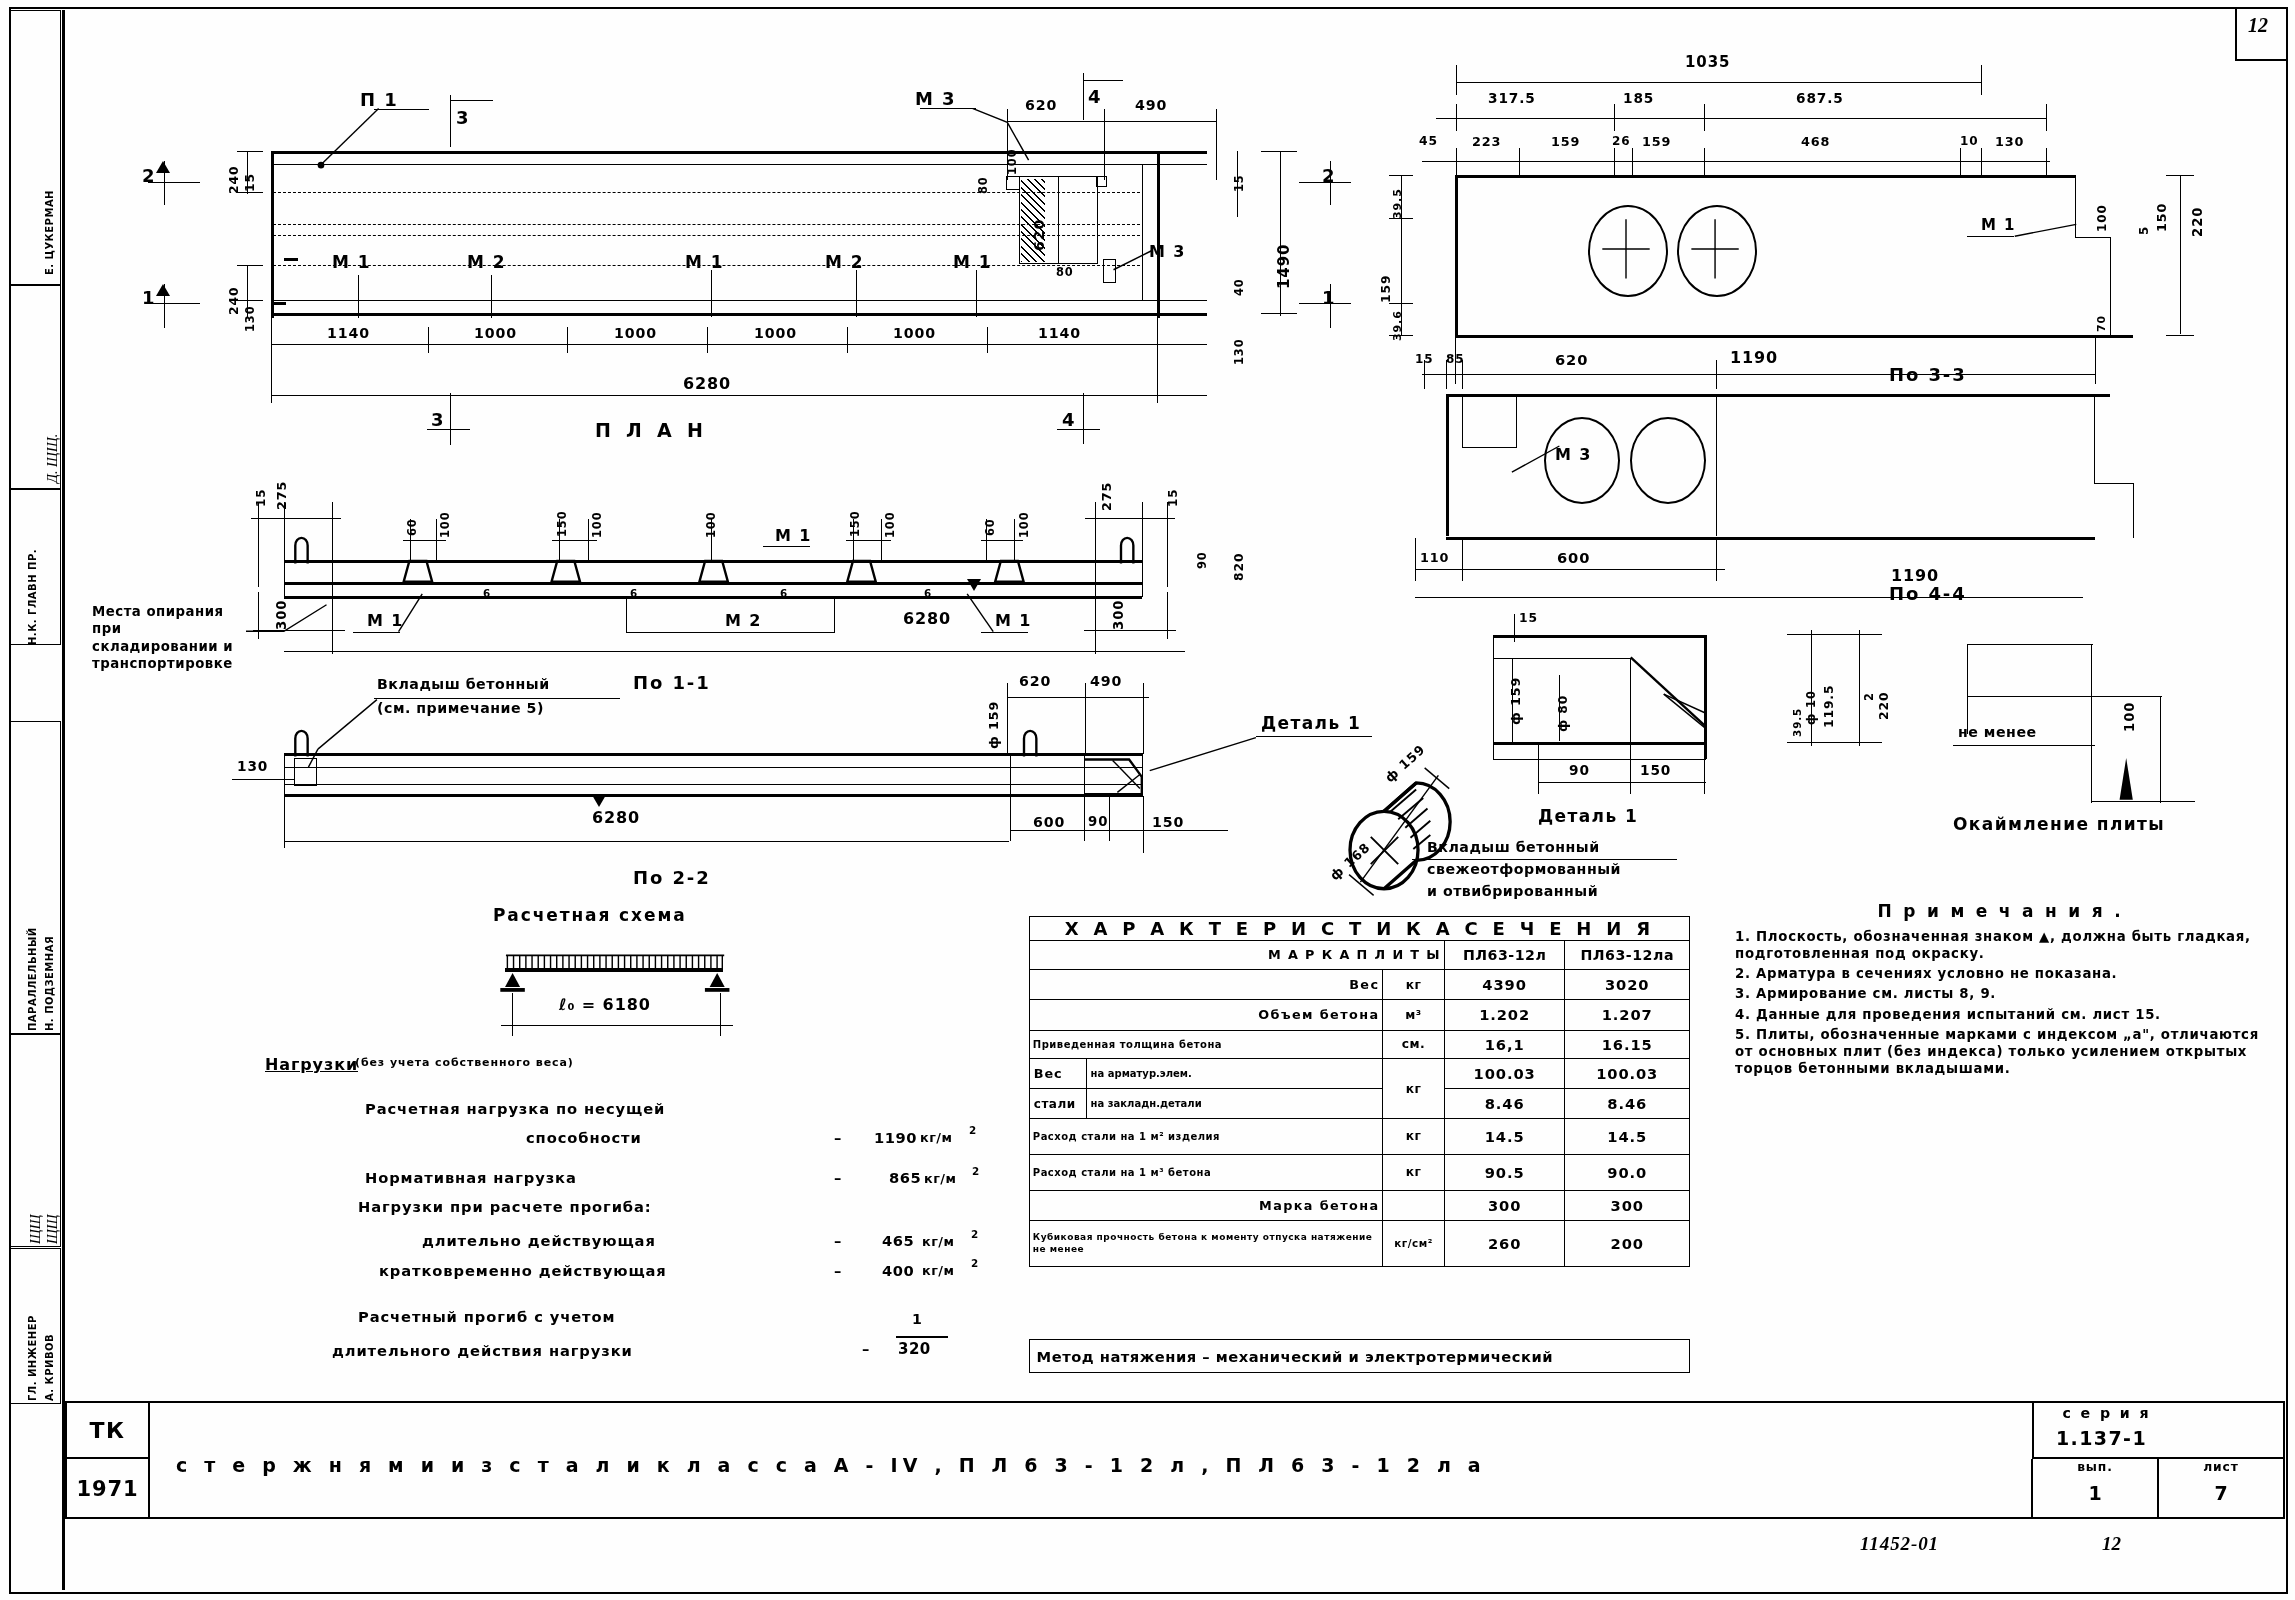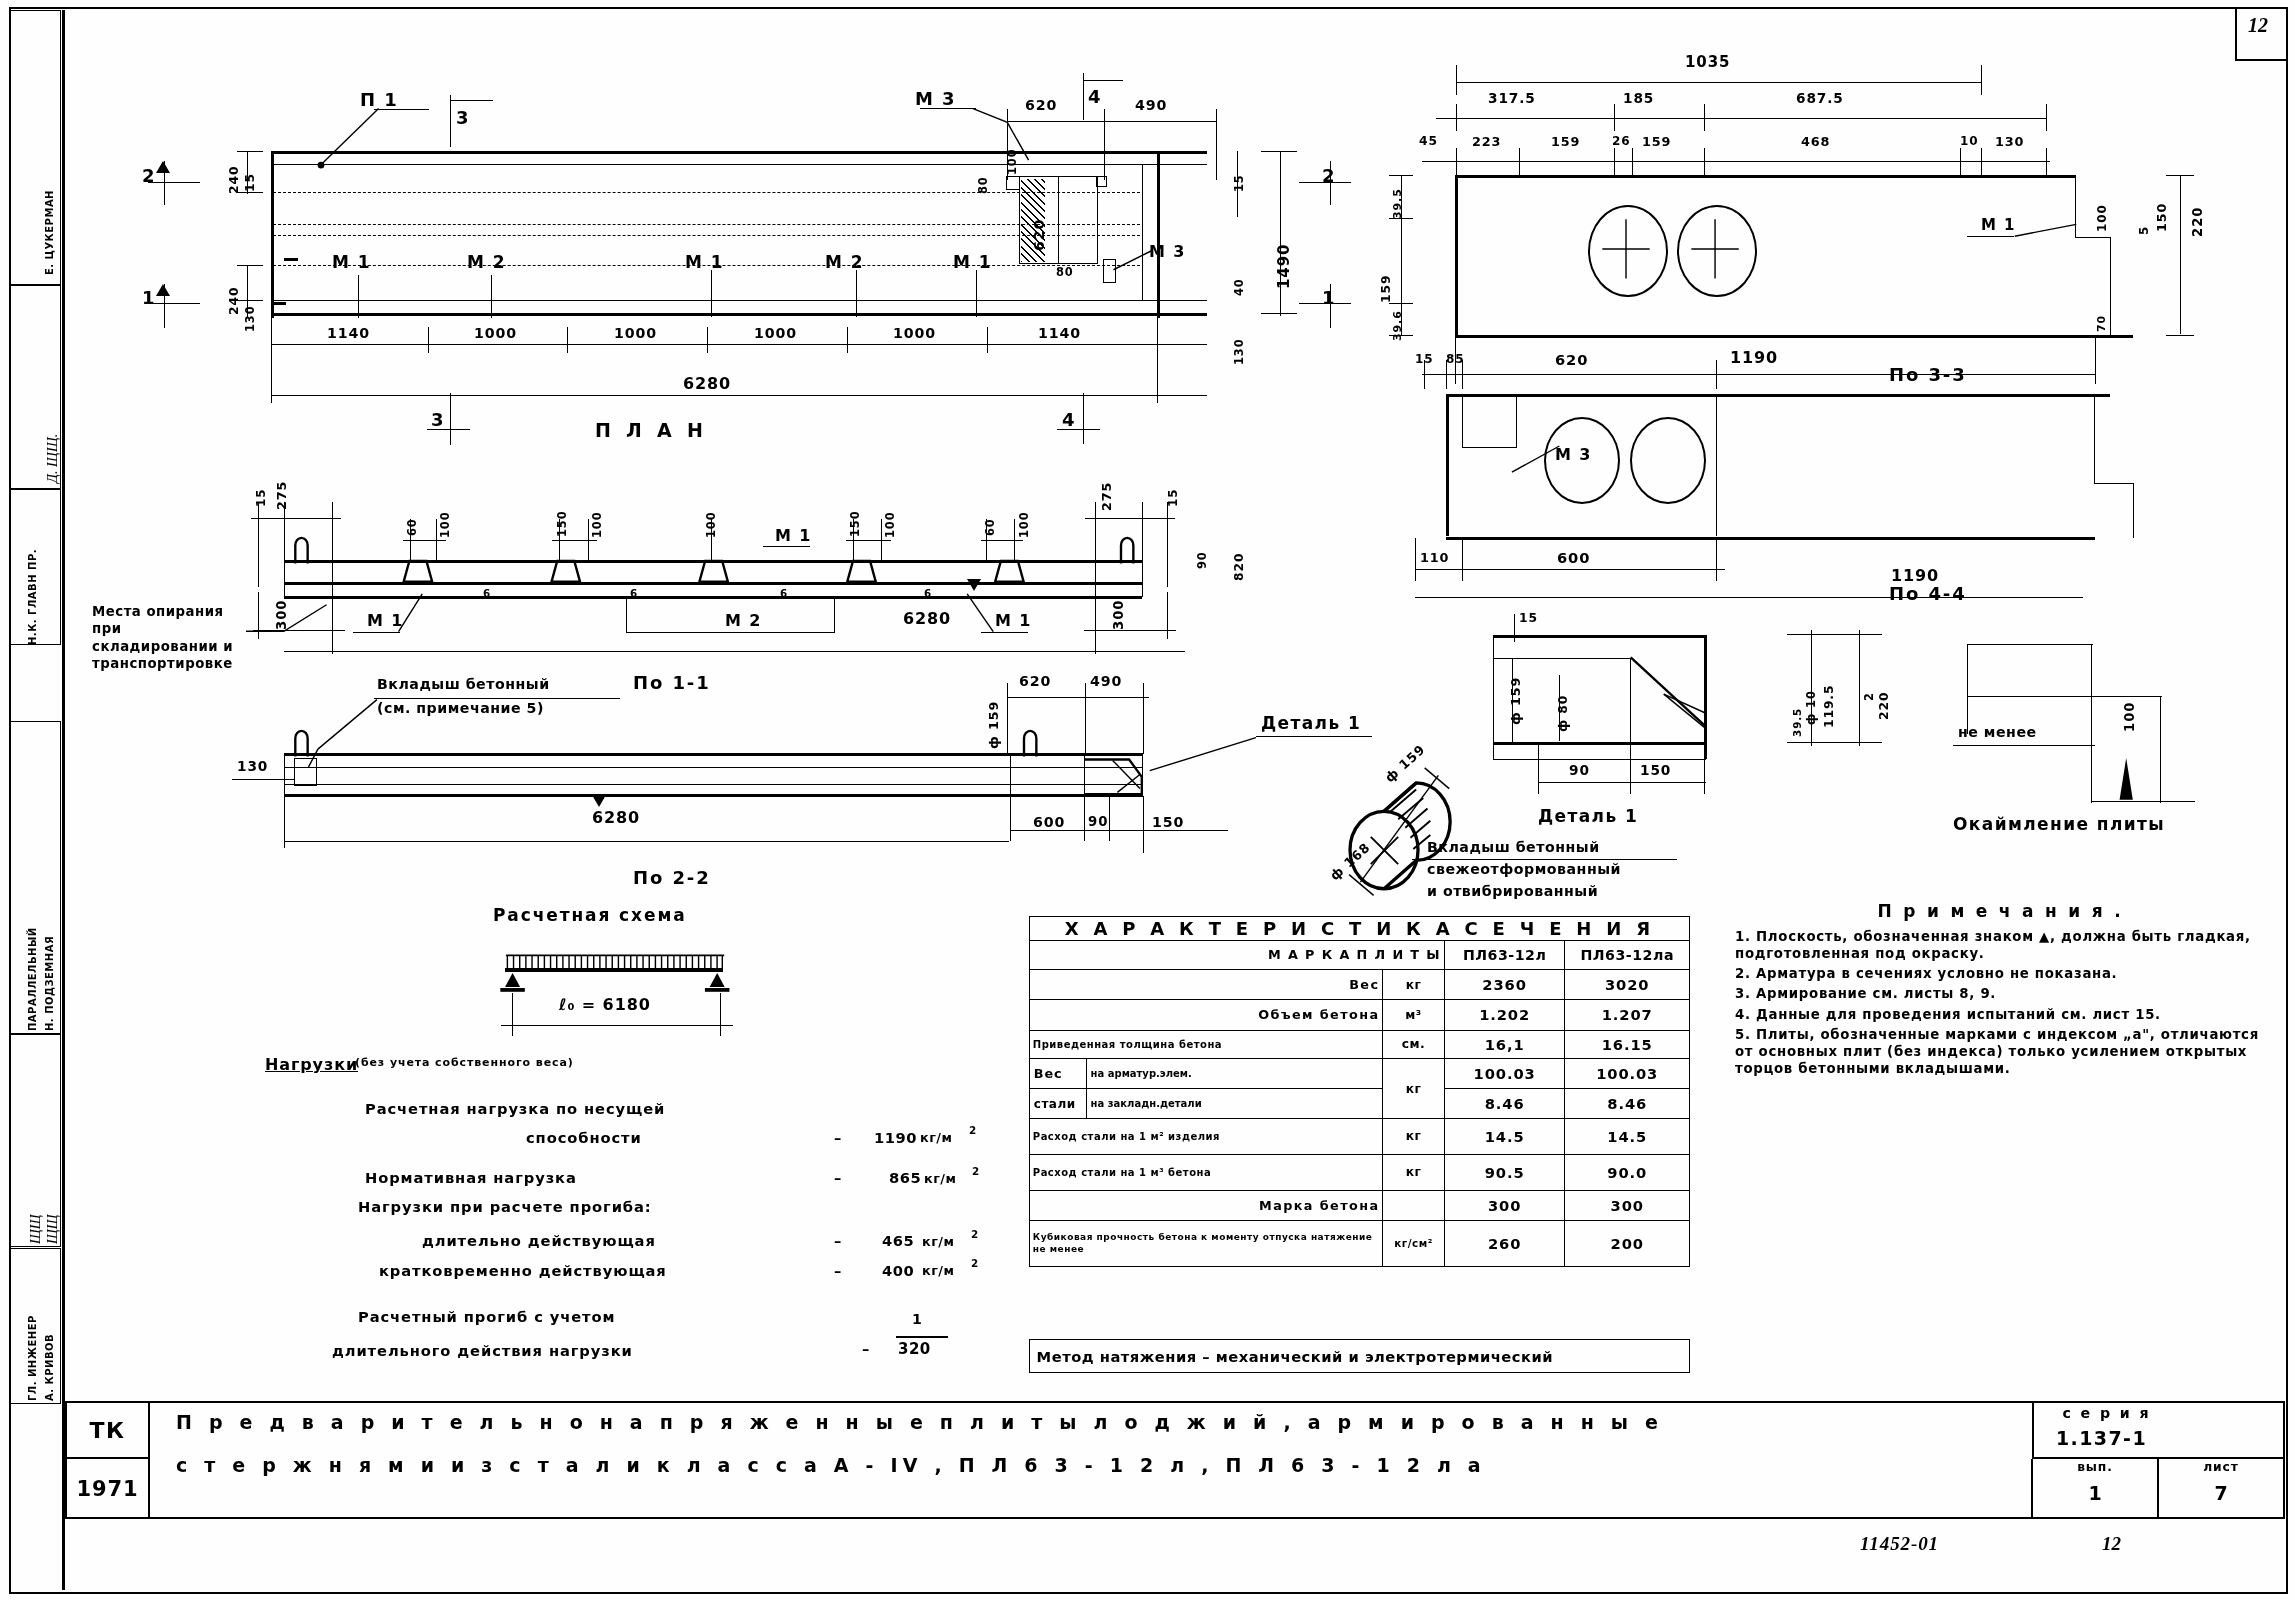--- a/index.html
+++ b/index.html
@@ -725,21 +725,21 @@
       <td class="tcap" colspan="4">Х А Р А К Т Е Р И С Т И К А     С Е Ч Е Н И Я</td>
     </tr>
     <tr>
       <td class="tlab" colspan="2" style="height:26.5px;">М А Р К А     П Л И Т Ы</td>
       <td class="tmark" style="width:114px;">ПЛ63-12л</td>
       <td class="tmark" style="width:118px;">ПЛ63-12ла</td>
     </tr>
     <tr>
       <td class="tlab" style="height:27.5px;">Вес</td>
       <td class="tunit" style="width:55px;">кг</td>
-      <td class="tval">2360</td>
+      <td class="tval">4390</td>
       <td class="tval">3020</td>
     </tr>
     <tr>
       <td class="tlab" style="height:27.5px;">Объем бетона</td>
       <td class="tunit">м³</td>
       <td class="tval">1.202</td>
       <td class="tval">1.207</td>
     </tr>
     <tr>
       <td class="tlabs" style="height:25.6px;">Приведенная толщина бетона</td>
@@ -803,21 +803,20 @@
     <div class="nitem">1. Плоскость, обозначенная знаком ▲, должна быть гладкая, подготовленная под окраску.</div>
     <div class="nitem">2. Арматура в сечениях условно не показана.</div>
     <div class="nitem">3. Армирование см. листы 8, 9.</div>
     <div class="nitem">4. Данные для проведения испытаний см. лист 15.</div>
     <div class="nitem">5. Плиты, обозначенные марками с индексом „а", отличаются от основных плит (без индекса) только усилением открытых торцов бетонными вкладышами.</div>
   </div>
 
   <div id="tb">
     <div id="tbTK">ТК</div>
     <div id="tbYR">1971</div>
-    <div class="tbl1">П р е д в а р и т е л ь н о    н а п р я ж е н н ы е    п л и т ы   л о д ж и й ,   а р м и р о в а н н ы е</div>
     <div class="tbl2">с т е р ж н я м и    и з    с т а л и    к л а с с а    А - IV ,    П Л 6 3 - 1 2 л ,    П Л 6 3 - 1 2 л а</div>
     <div id="tbSer">
       <div class="s1">с е р и я</div>
       <div class="s2">1.137-1</div>
     </div>
     <div id="tbVyp">
       <div class="tbmini">вып.</div>
       <div class="tbminiv">1</div>
     </div>
     <div id="tbList">

